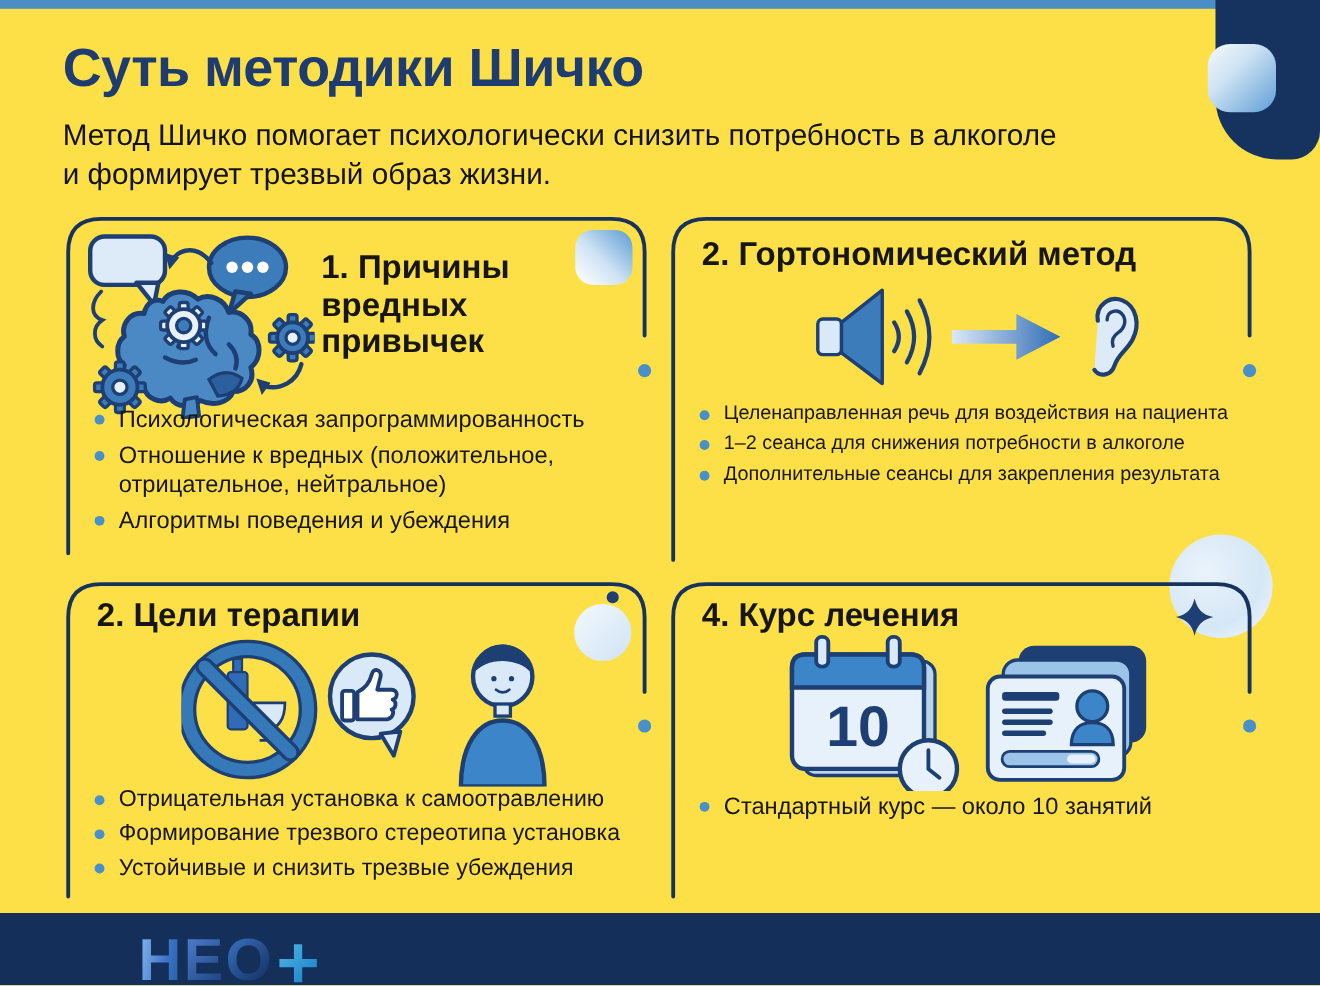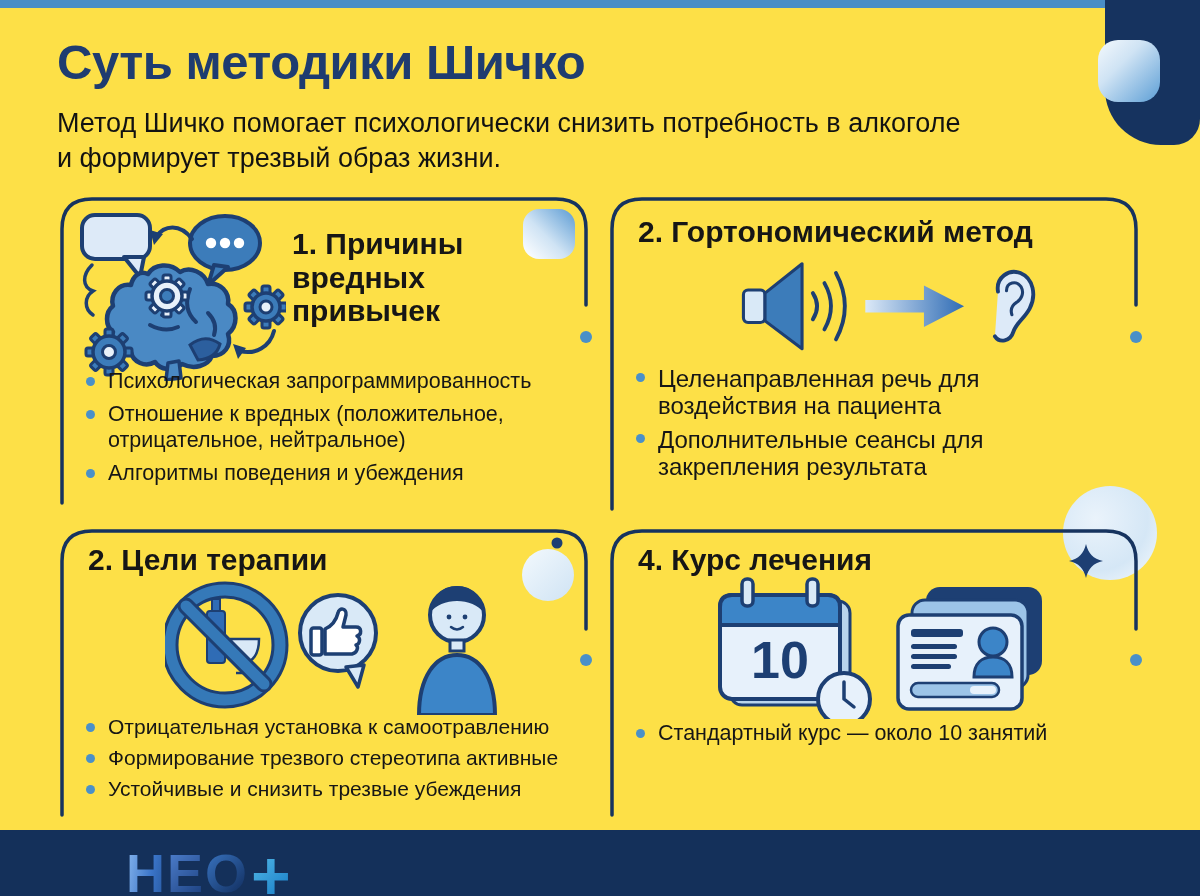--- a/index.html
+++ b/index.html
@@ -15,21 +15,21 @@
   .card{position:absolute;overflow:visible;}
   .card-outline{position:absolute;left:0;top:0;overflow:visible;}
   .card-title{position:absolute;font-size:30px;font-weight:800;color:#161616;line-height:1.12;}
   .bullets{position:absolute;display:flex;flex-direction:column;}
   .bullet{display:flex;align-items:flex-start;}
   .bdot{width:9px;height:9px;border-radius:50%;background:#4a90c8;margin:8px 13px 0 0;flex-shrink:0;}
   .btext{color:#161616;line-height:1.18;}
   .c1 .bullets{left:26px;top:172px;width:470px;gap:8px;}
   .c1 .btext{font-size:21.5px;}
   .c2 .bullets{left:26px;top:168px;width:486px;gap:7px;}
-  .c2 .btext{font-size:24px;line-height:1.13;}
+  .c2 .btext{font-size:18px;line-height:1.13;}
   .c3 .bullets{left:26px;top:186px;width:505px;gap:6px;}
   .c3 .btext{font-size:21px;}
   .c4 .bullets{left:26px;top:192px;width:500px;gap:10px;}
   .c4 .btext{font-size:21.5px;}
   .soft-circle{position:absolute;border-radius:50%;}
   .sq-grad{position:absolute;border-radius:16px;background:linear-gradient(45deg,#fdfeff 5%,#cfe3f4 45%,#5b9bd3 100%);}
   .footer-bar{position:absolute;left:0;top:830px;width:1200px;height:66px;background:#14305a;}
   .logo{position:absolute;left:126px;top:834px;display:flex;align-items:center;font-weight:900;}
   .logo span{background-clip:text;-webkit-background-clip:text;color:transparent;
              -webkit-text-fill-color:transparent;font-size:54px;letter-spacing:2px;}
@@ -164,20 +164,24 @@
         <path d="M29,27 C29,16 42,13 48,22 C52,29 49,38 42,42 C36,46 34,52 36,58" fill="none" stroke="#1d3f73" stroke-width="4" stroke-linecap="round"></path>
       </g>
     </svg>
     <div class="bullets">
         <div class="bullet">
           <span class="bdot"></span>
           <span class="btext">Целенаправленная речь для воздействия на пациента</span>
         </div>
         <div class="bullet">
           <span class="bdot"></span>
+          <span class="btext">1–2 сеанса для снижения потребности в алкоголе</span>
+        </div>
+        <div class="bullet">
+          <span class="bdot"></span>
           <span class="btext">Дополнительные сеансы для закрепления результата</span>
         </div>
       </div>
   </div>
 
   <div class="card c3" style="left:60px;top:529px;width:528px;height:287px;">
     <svg class="card-outline" width="528" height="287">
       <path d="M2,286 L2,32 Q2,2 32,2 L496,2 Q526,2 526,32 L526,100" fill="none" stroke="#16335f" stroke-width="3.5" stroke-linecap="round"></path>
       <circle cx="526" cy="131" r="6" fill="#4a90c8"></circle>
       <circle cx="497" cy="14" r="5.5" fill="#1d3f73"></circle>
@@ -211,21 +215,21 @@
         <path d="M12,136 C12,98 28,76 50,76 C72,76 88,98 88,136 Z" fill="#3c85c8" stroke="#1d3f73" stroke-width="4" stroke-linejoin="round"></path>
       </g>
     </svg>
     <div class="bullets">
         <div class="bullet">
           <span class="bdot"></span>
           <span class="btext">Отрицательная установка к самоотравлению</span>
         </div>
         <div class="bullet">
           <span class="bdot"></span>
-          <span class="btext">Формирование трезвого стереотипа активные</span>
+          <span class="btext">Формирование трезвого стереотипа установка</span>
         </div>
         <div class="bullet">
           <span class="bdot"></span>
           <span class="btext">Устойчивые и снизить трезвые убеждения</span>
         </div>
       </div>
   </div>
 
   <div class="card c4" style="left:610px;top:529px;width:528px;height:287px;">
     <svg class="card-outline" width="528" height="287">

